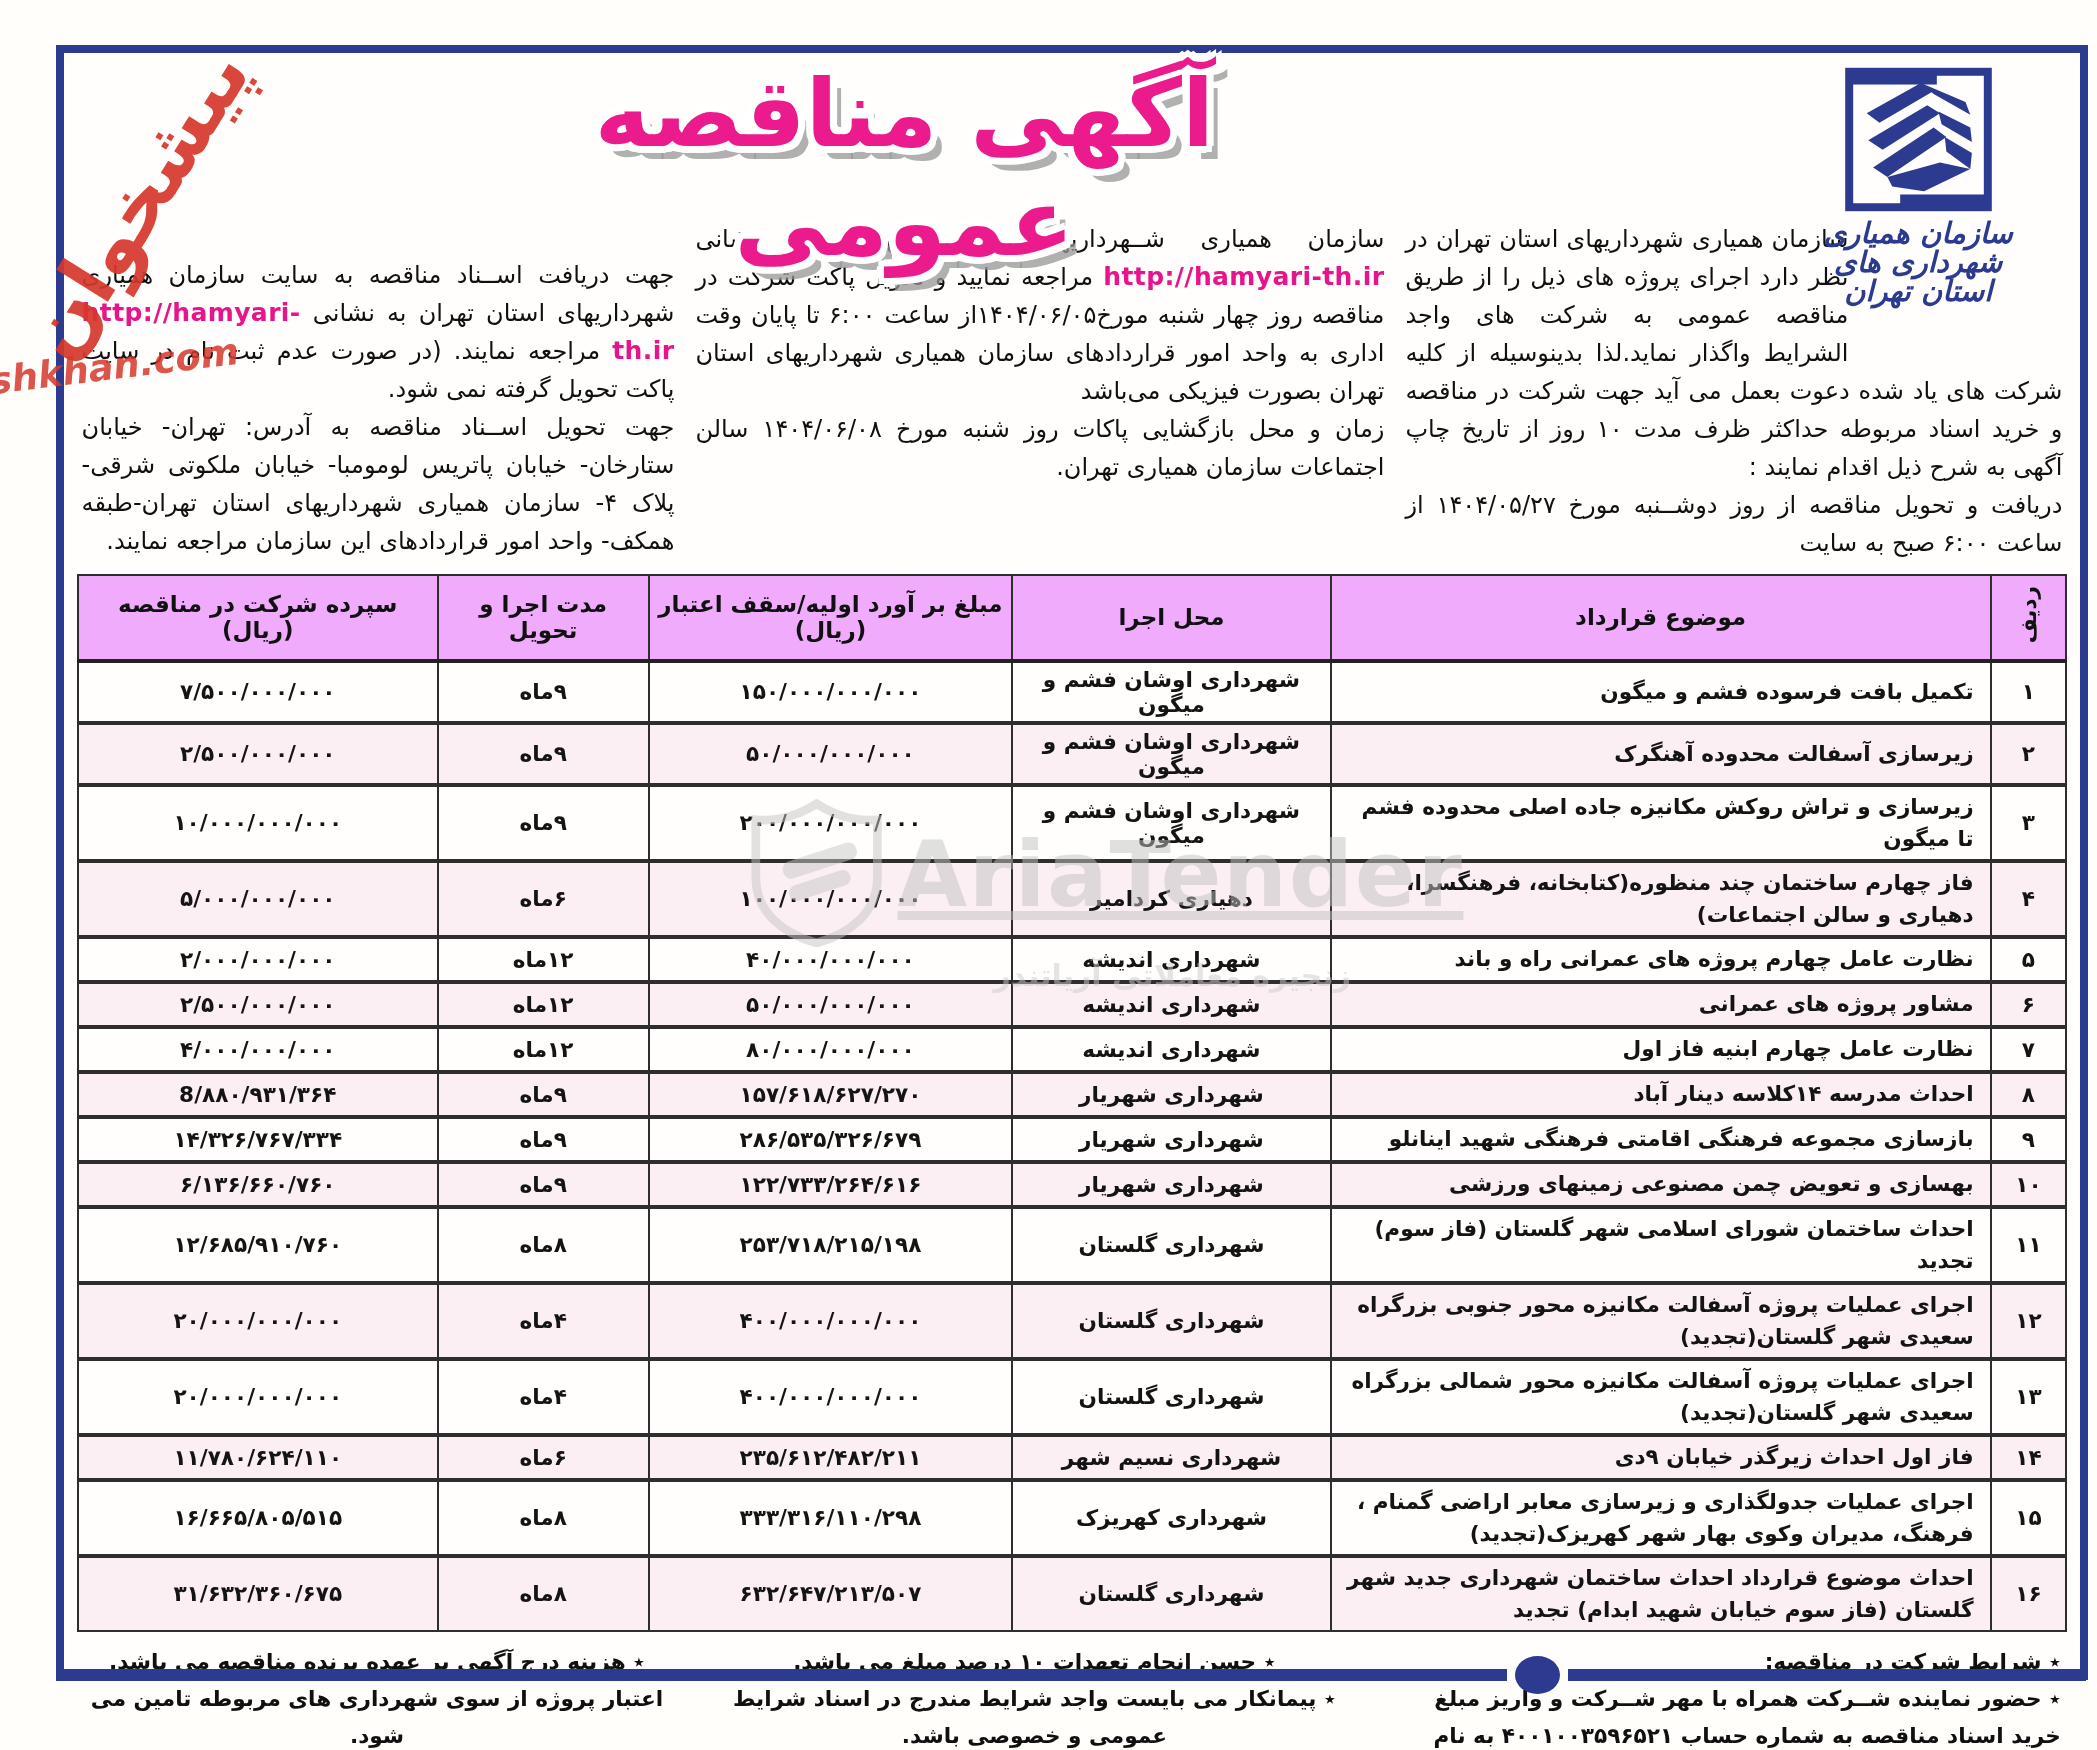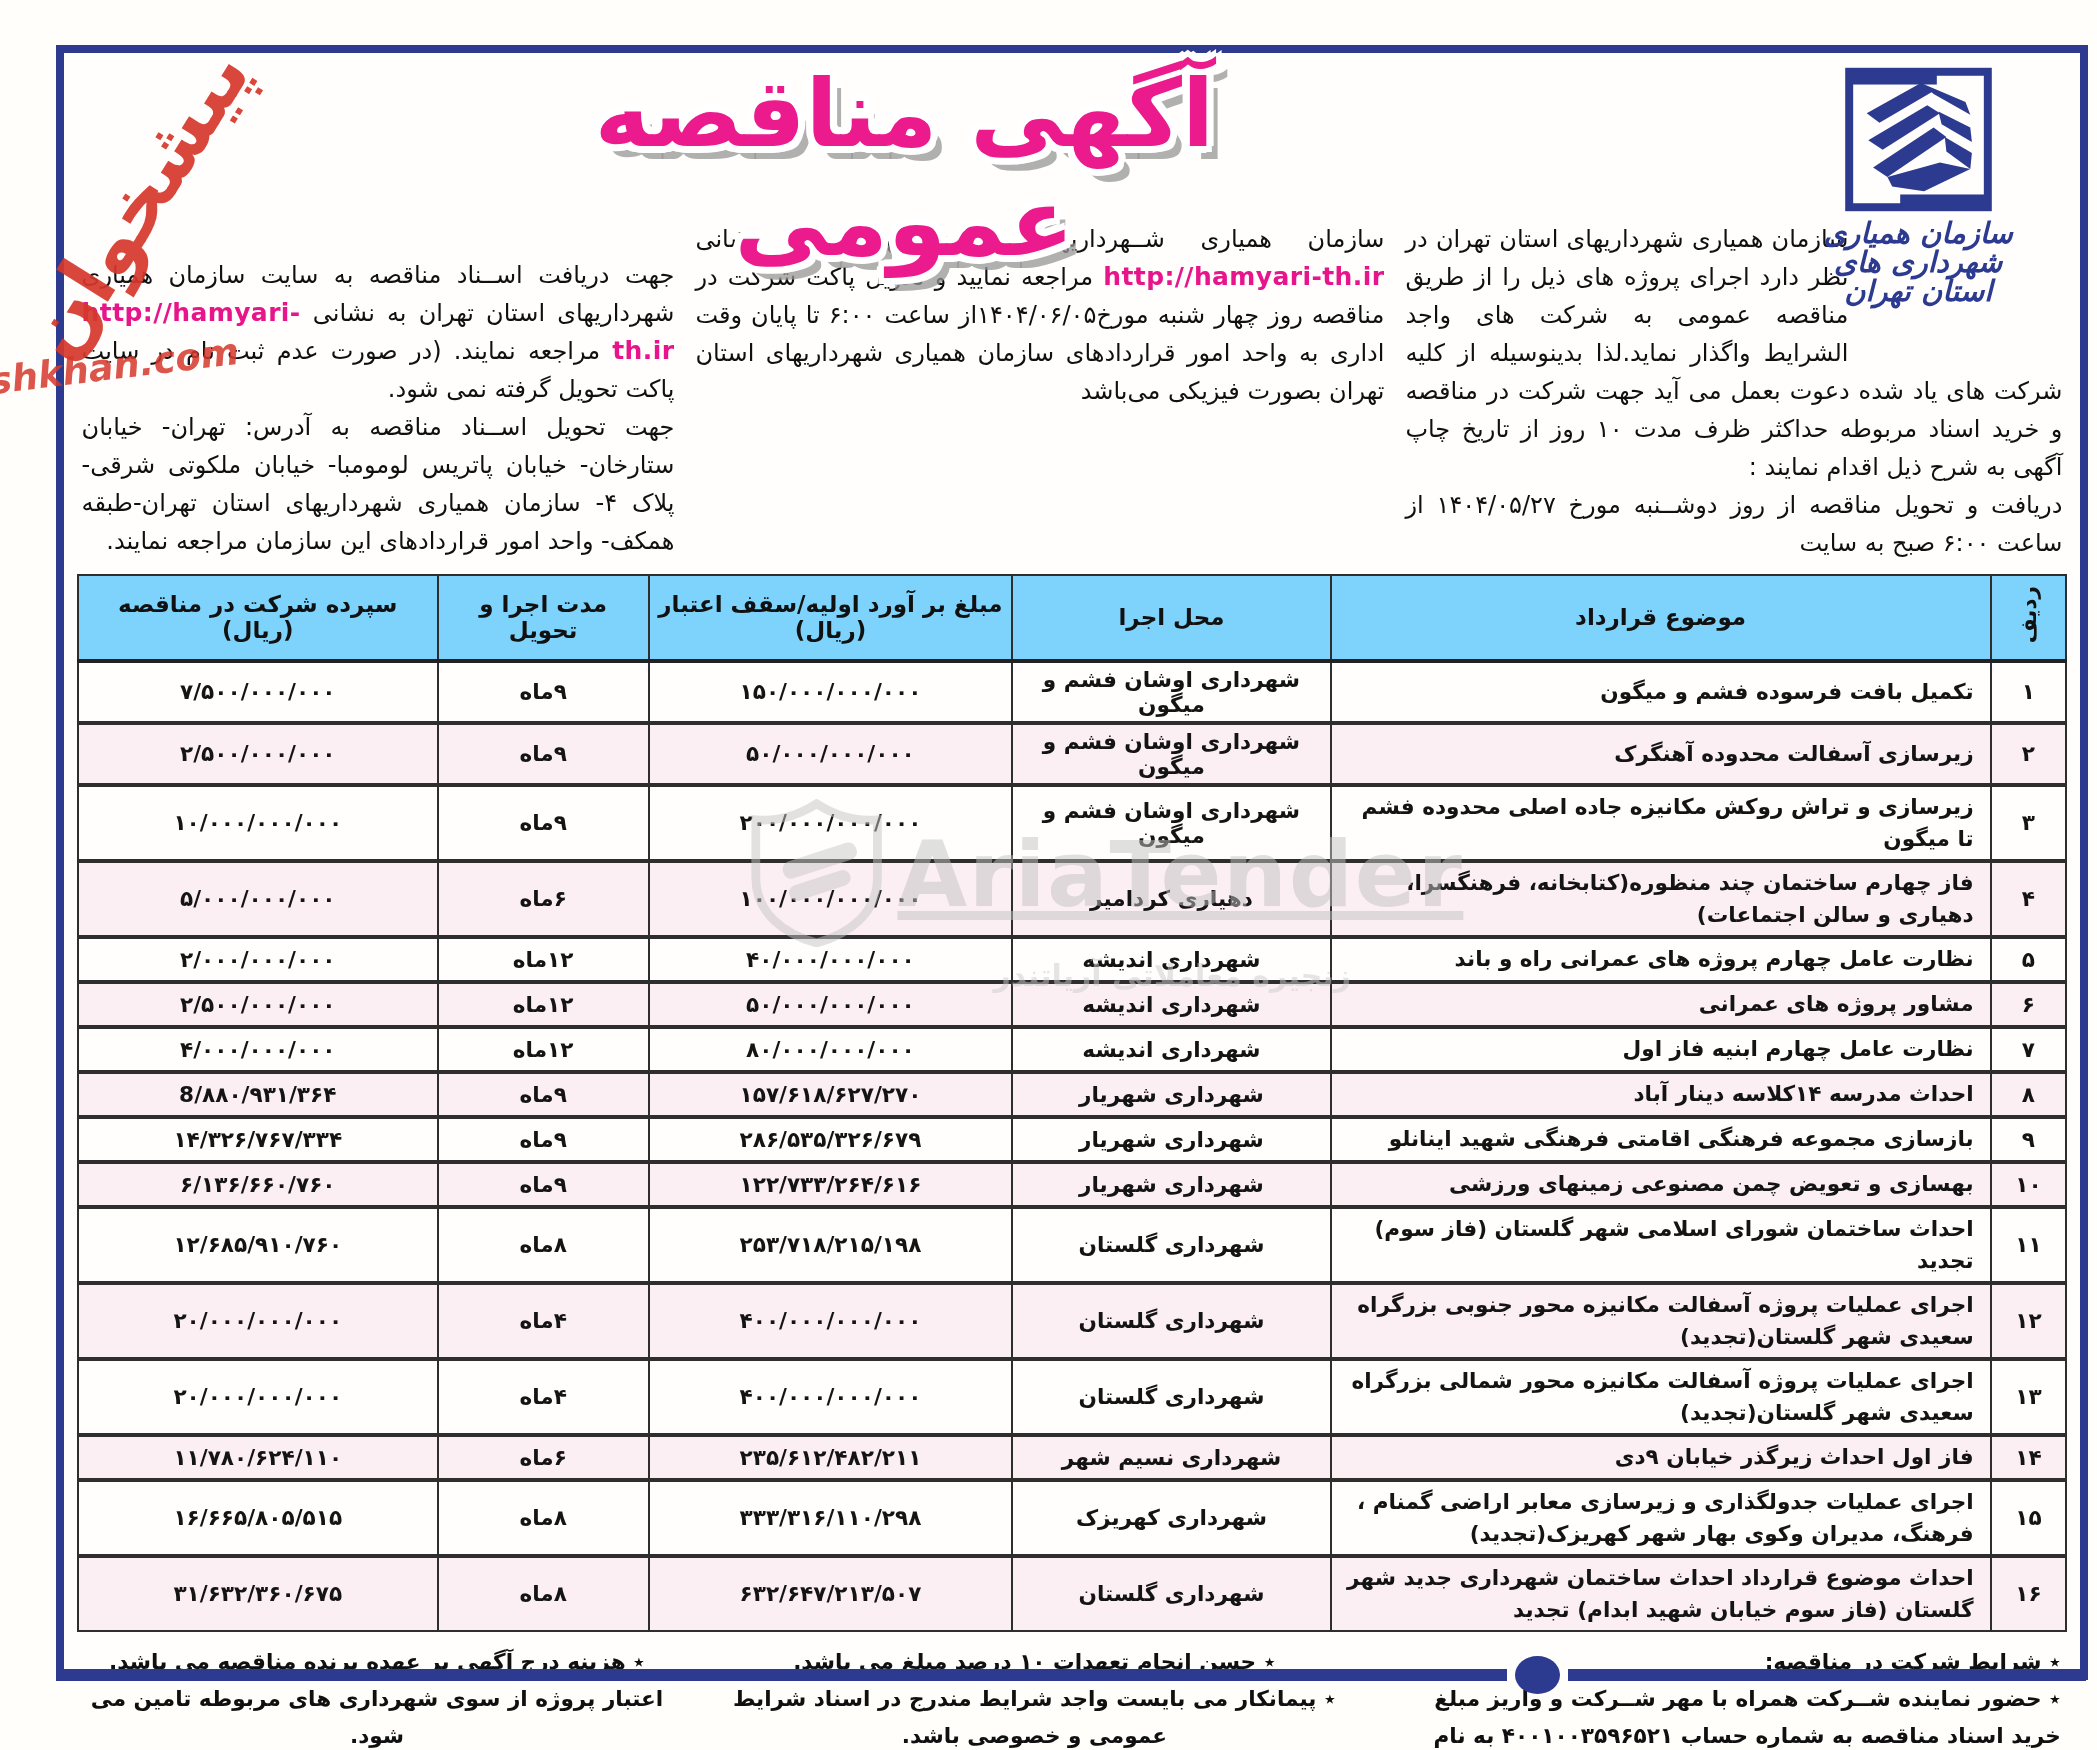--- a/index.html
+++ b/index.html
@@ -59,21 +59,21 @@
     font-size:25px; letter-spacing:0.4px;
   }
 
   
   .tender-table {
     width:100%; border-collapse:collapse; margin-top:11.2px; direction:rtl;
     position:relative; z-index:1;
   }
   .tender-table th, .tender-table td { border:2.4px solid #2e2e2e; }
   .tender-table thead th {
-    background:#7dd3fc; height:86px; font-size:23px; font-weight:bold;
+    background:#f0abfc; height:86px; font-size:23px; font-weight:bold;
     padding:3.2px 8px; color:#111; border-bottom:4.8px solid #222;
   }
   .tender-table tbody td {
     border-top-width:4px; font-size:21.6px; font-weight:600; padding:4px 9.6px;
     height:45px; text-align:center; background:#fffefc;
   }
   .tender-table tbody tr:nth-child(even) td { background:#fbeff4; }
   .c-subject { text-align:right !important; padding-right:16px !important; line-height:32px; }
   .vert {
     writing-mode:vertical-rl; transform:rotate(180deg); display:inline-block;
@@ -151,20 +151,21 @@
   <div class="intro">
     <div class="col col-right">
       <div class="logo-spacer"></div>
       <p><span>سازمان همیاری شهرداریهای استان تهران در نظر دارد اجرای پروژه های ذیل را از طریق مناقصه عمومی به شرکت های واجد الشرایط واگذار نماید.لذا بدینوسیله از کلیه شرکت های یاد شده دعوت بعمل می آید جهت شرکت در مناقصه و خرید اسناد مربوطه حداکثر ظرف مدت ۱۰ روز  از تاریخ چاپ آگهی به شرح ذیل اقدام نمایند :</span></p>
       <p><span>دریافت و تحویل مناقصه از روز دوشــنبه مورخ ۱۴۰۴/۰۵/۲۷ از ساعت ۶:۰۰ صبح به سایت</span></p>
     </div>
     <div class="col col-mid">
       <p>
         <span>سازمان همیاری شــهرداریهای استان تهران به نشانی </span><span class="url">http://hamyari-th.ir</span><span> مراجعه نمایید و تحویل پاکت شرکت در مناقصه روز چهار شنبه مورخ۱۴۰۴/۰۶/۰۵از ساعت ۶:۰۰ تا پایان وقت اداری به واحد امور قراردادهای سازمان همیاری شهرداریهای استان تهران بصورت فیزیکی می‌باشد</span>
       </p>
+      <p><span>زمان و محل بازگشایی پاکات روز شنبه مورخ ۱۴۰۴/۰۶/۰۸ سالن اجتماعات سازمان همیاری تهران.</span></p>
     </div>
     <div class="col col-left">
       <p>
         <span>جهت دریافت اســناد مناقصه به سایت سازمان همیاری شهرداریهای استان تهران به نشانی </span><span class="url">http://hamyari-th.ir</span><span> مراجعه نمایند. (در صورت عدم ثبت نام در سایت پاکت تحویل گرفته نمی شود.</span>
       </p>
       <p><span>جهت تحویل اســناد مناقصه به آدرس: تهران- خیابان ستارخان- خیابان پاتریس لومومبا- خیابان ملکوتی شرقی-پلاک ۴- سازمان همیاری شهرداریهای استان تهران-طبقه همکف- واحد امور قراردادهای این سازمان مراجعه نمایند.</span></p>
     </div>
   </div>
 
   <table class="tender-table">

